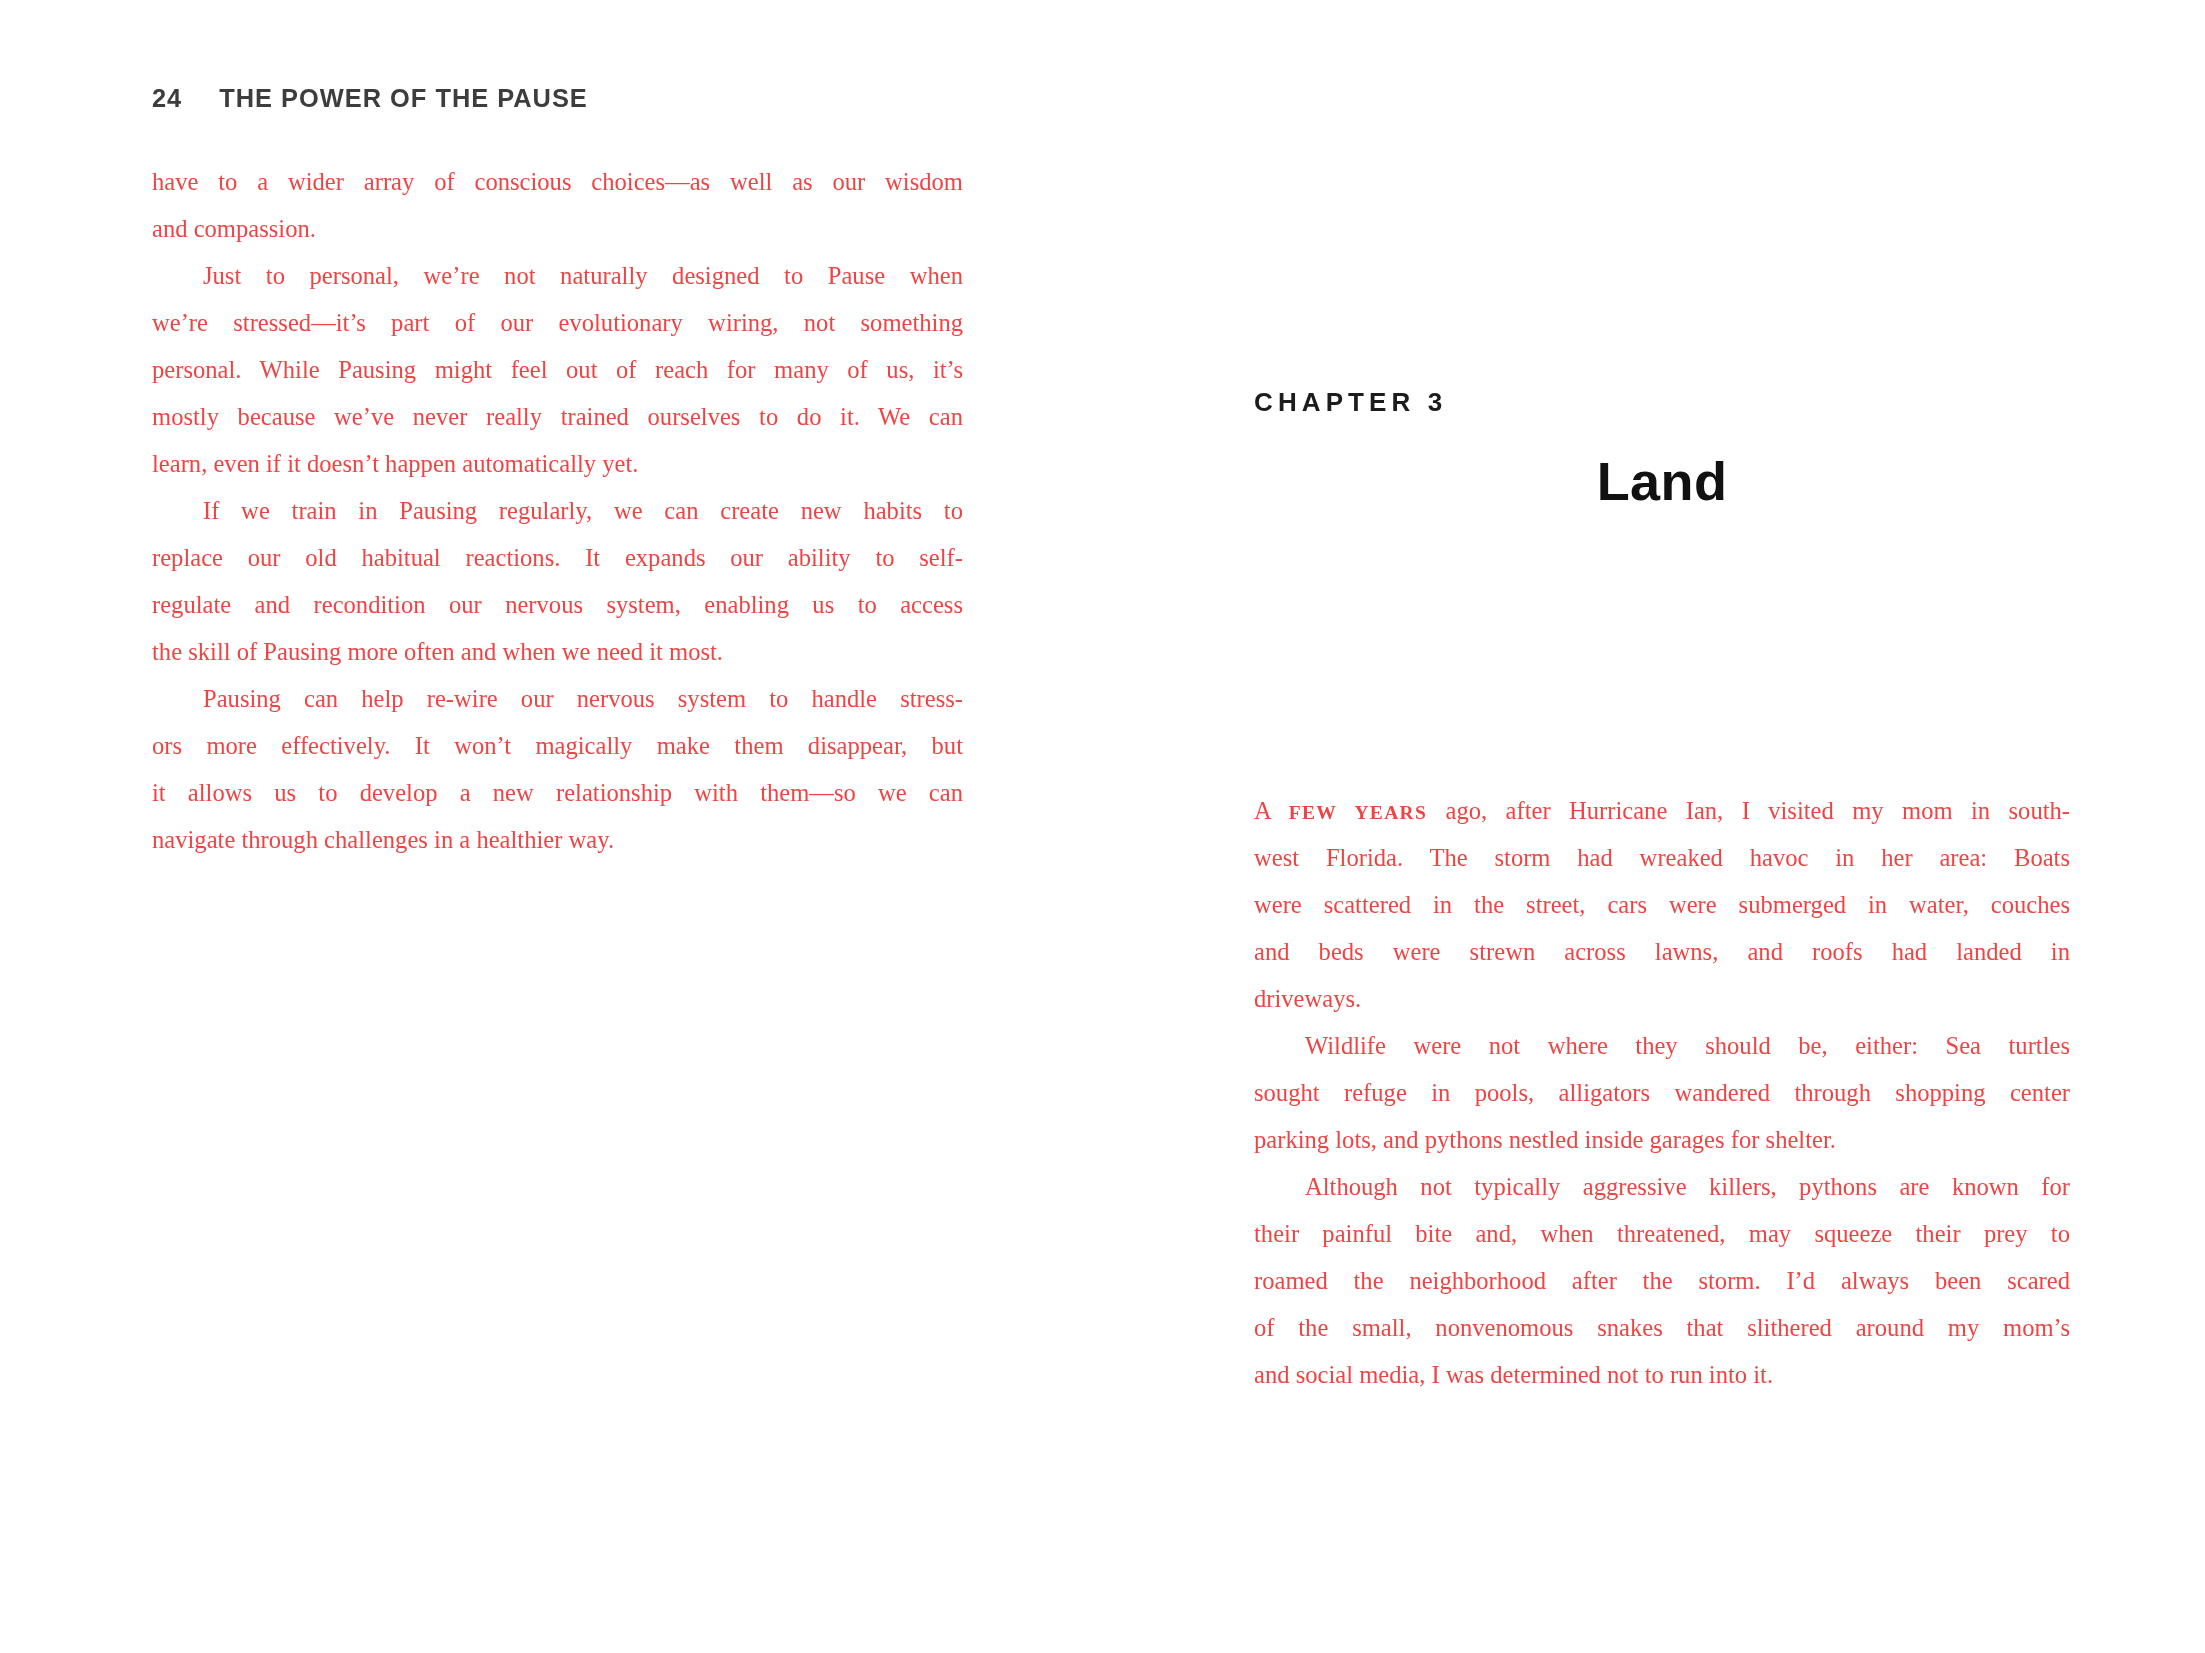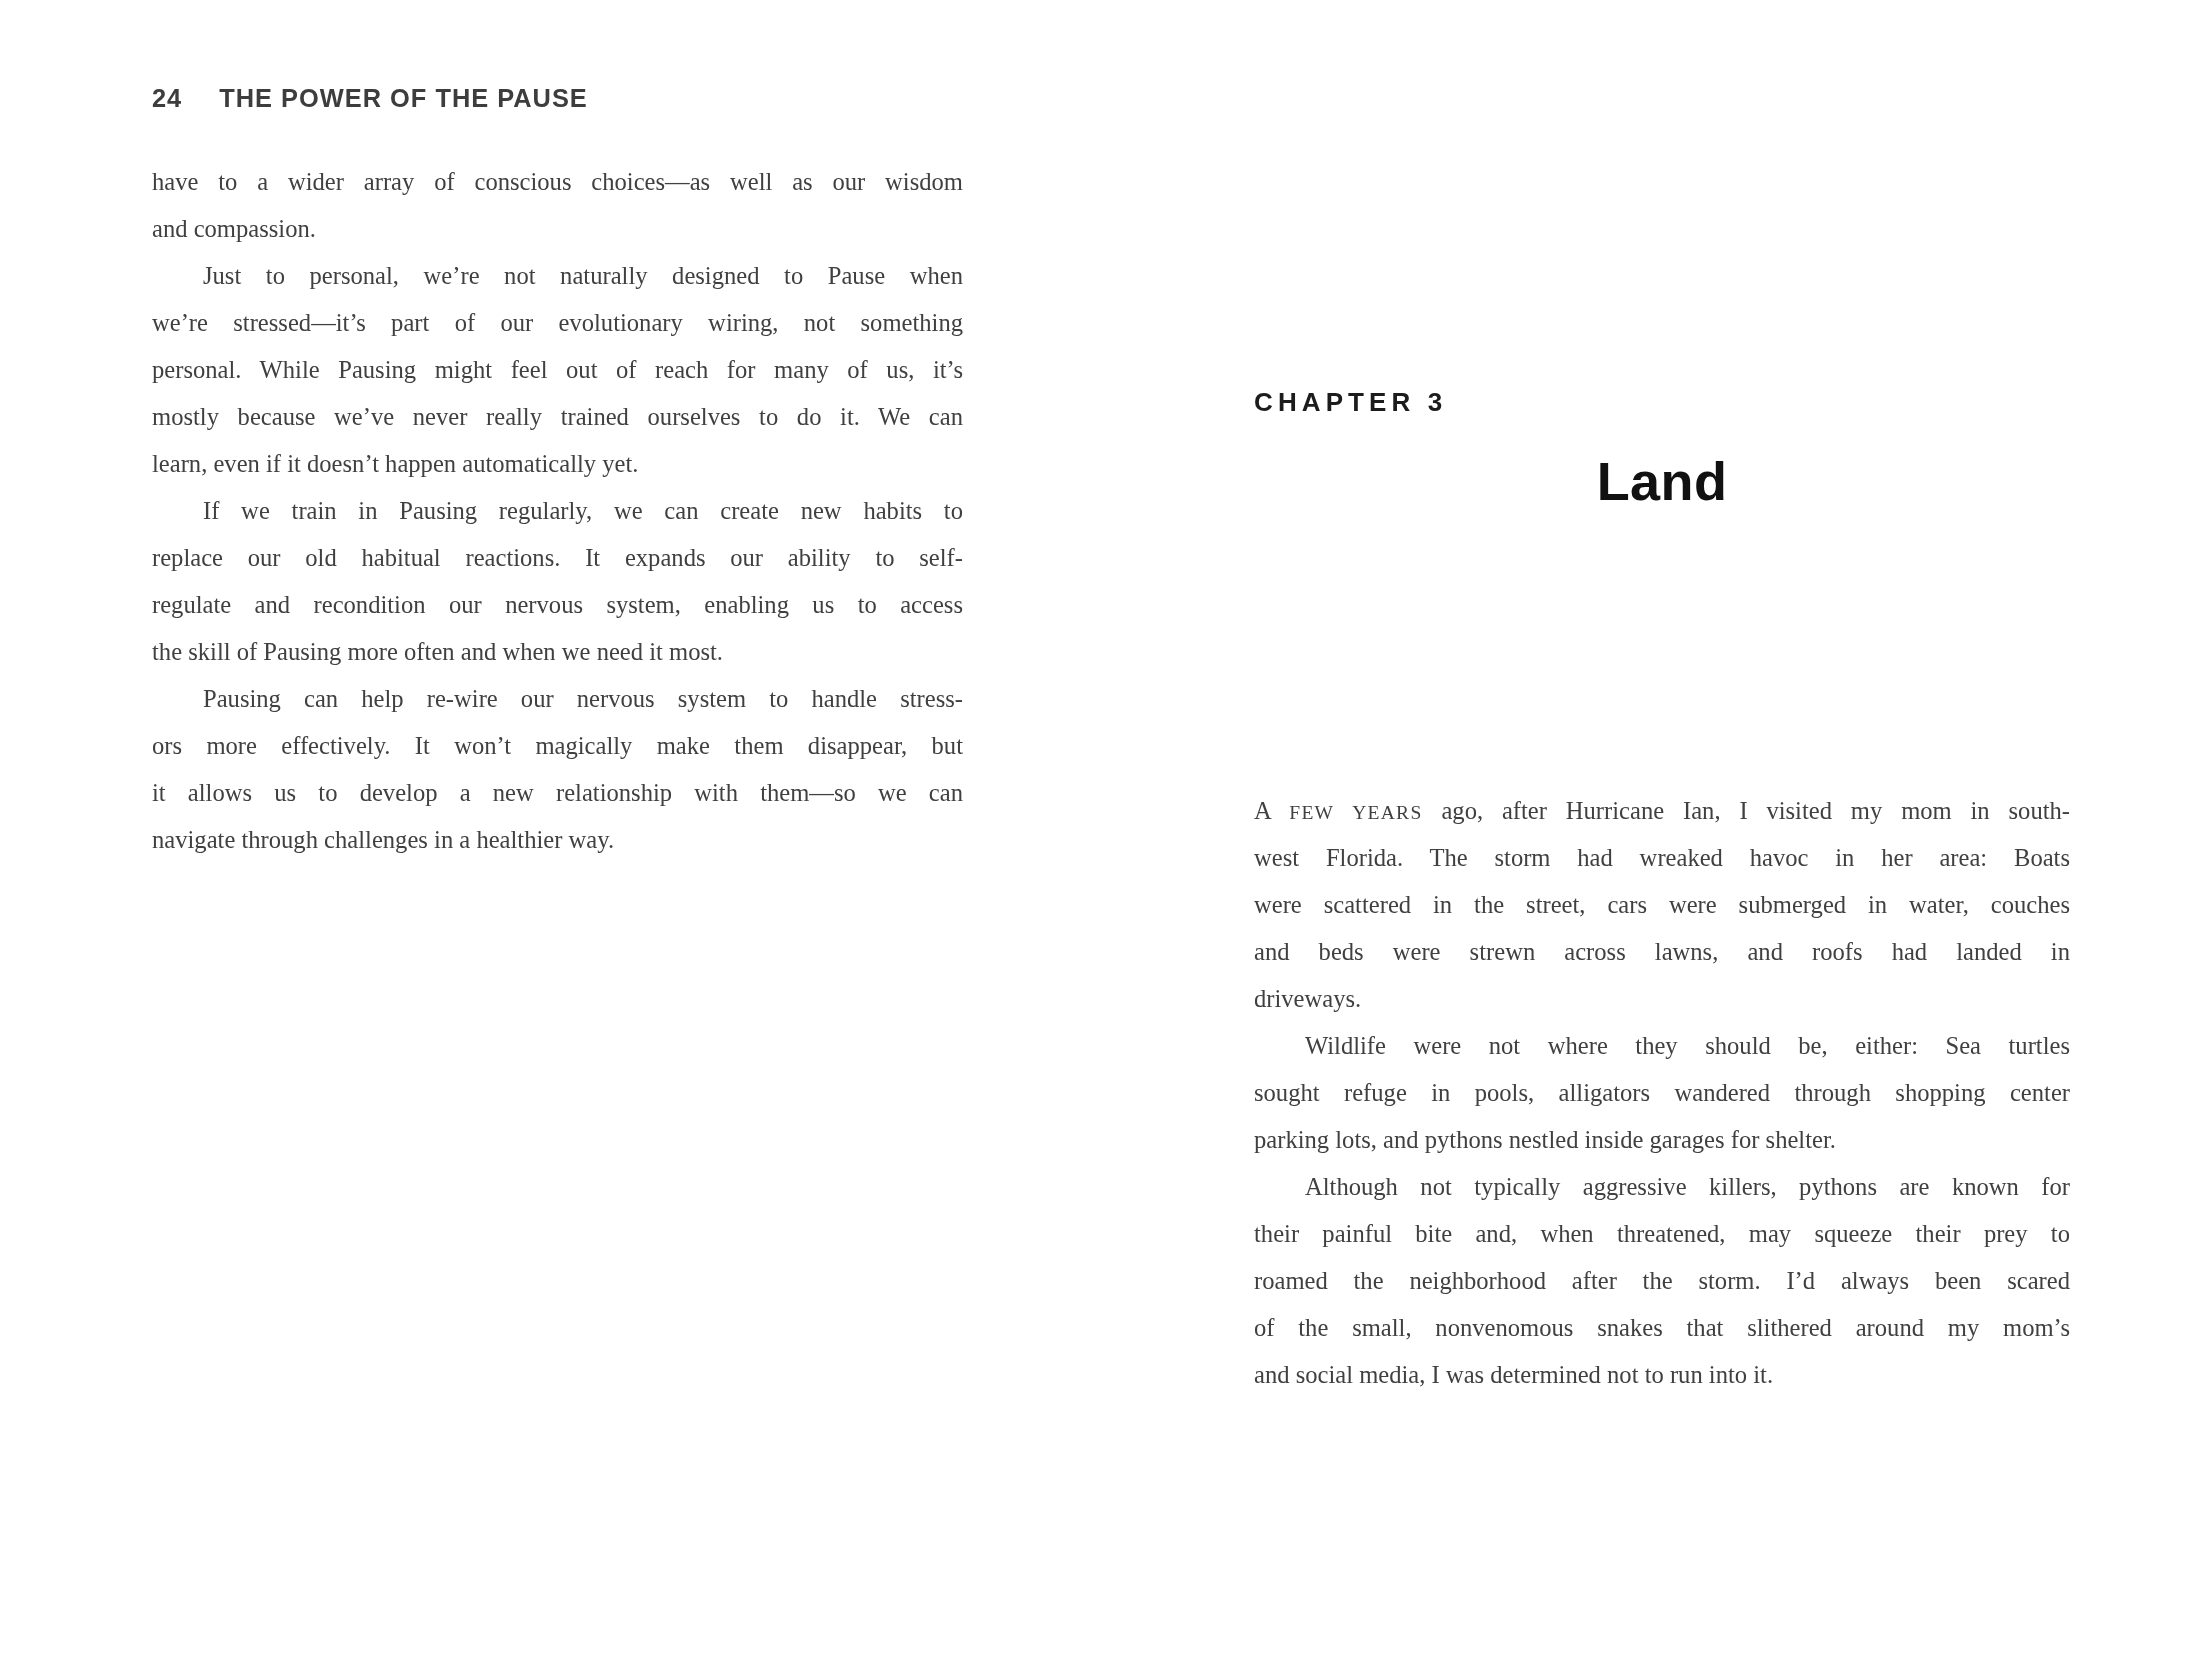--- a/index.html
+++ b/index.html
@@ -47,21 +47,21 @@
     display: inline-block;
     margin-right: 37px;
   }
 
   
   .body-text {
     position: absolute;
     font-family: "Liberation Serif", serif;
     font-size: 24.6px;
     line-height: 47px;
-    color: #404040;
+    color: #ef4444;
   }
   .page-left .body-text {
     left: 152px;
     top: 158px;
     width: 811px;
   }
   .page-right .body-text {
     left: 151px;
     top: 787px;
     width: 816px;
@@ -76,20 +76,21 @@
     text-align: left;
     text-align-last: left;
   }
   .line.indent {
     text-indent: 51px;
   }
   .smallcaps {
     font-size: 19.5px;
     letter-spacing: 1.3px;
     text-transform: uppercase;
+    font-weight: bold;
   }
 
   
   .chapter-label {
     position: absolute;
     left: 151px;
     top: 386px;
     width: 816px;
     text-align: left;
     font-family: "Liberation Sans", sans-serif;

